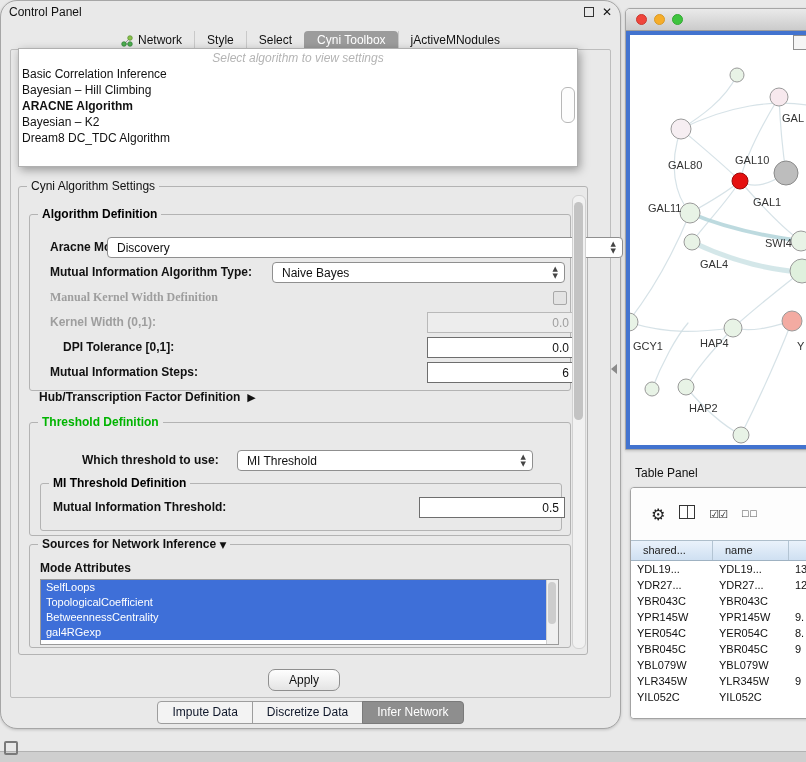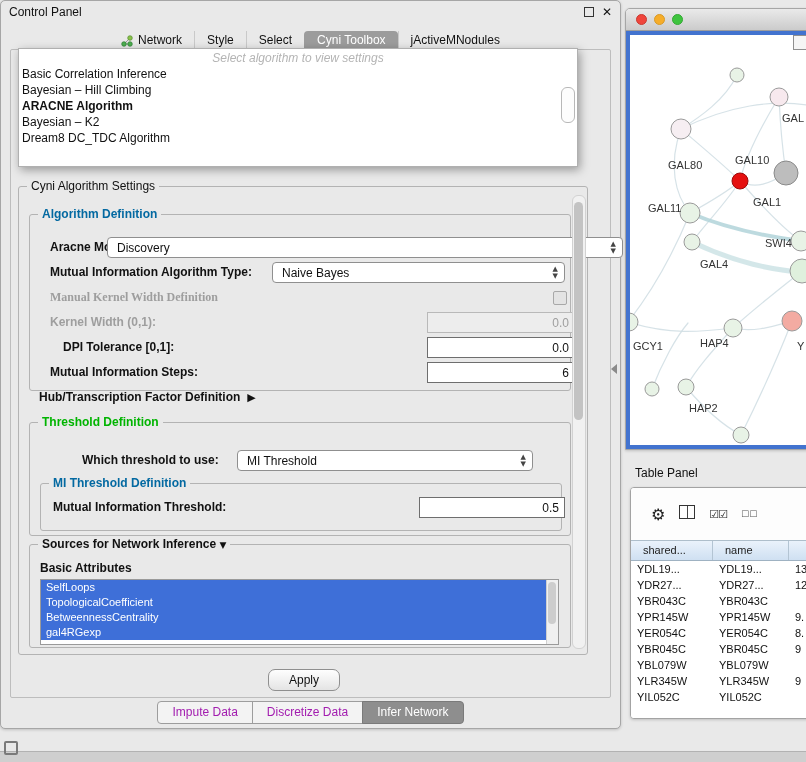--- a/index.html
+++ b/index.html
@@ -1,39 +1,39 @@
 <!DOCTYPE html>
 <html><head>
 <meta charset="utf-8">
 <style>
   html,body{margin:0;padding:0;}
   body{font-family:"Liberation Sans",sans-serif;background:#e9e9e9;}
   #root{position:relative;width:806px;height:762px;overflow:hidden;background:#e9e9e9;}
   .window{position:absolute;background:#e9e9e9;border:1px solid #a6a6a6;border-radius:5px;box-shadow:0 1px 3px rgba(0,0,0,.18);}
 
   
-  #control-panel{left:0;top:8;width:619px;height:727px;}
+  #control-panel{left:0;top:8;width:619px;height:727px;border-radius:17px;}
   .cp-titlebar{position:absolute;top:0;left:0;right:0;height:22px;display:flex;align-items:center;padding:0 8px;font-size:12px;color:#111;}
   .cp-title{flex:1;}
   .titlebar-buttons{display:flex;gap:8px;align-items:center;}
   .float-icon{width:8px;height:8px;border:1.5px solid #333;display:inline-block;}
   .close-icon{font-size:12px;font-weight:bold;color:#111;line-height:1;font-family:"DejaVu Sans",sans-serif;}
 
   .cp-tabbar{position:absolute;top:30px;left:0;right:0;height:19px;display:flex;justify-content:center;align-items:flex-end;}
   .cp-tab{height:19px;line-height:19px;padding:0 12px;font-size:12px;color:#111;display:flex;align-items:center;gap:5px;border-left:1px solid #c9c9c9;cursor:default;white-space:nowrap;}
   .cp-tab:first-child{border-left:none;}
   .cp-tab.active{background:#9c9c9c;color:#fff;border-radius:4px 4px 0 0;border-left-color:transparent;}
   .tab-icon{display:inline-flex;}
 
   .cp-inner{position:absolute;left:9px;top:48px;width:599px;height:647px;border:1px solid #bdbdbd;border-radius:2px;}
 
   .fieldset{position:absolute;border:1px solid #b3b3b3;border-radius:3px;}
   .legend{position:absolute;top:-8px;left:8px;background:#e9e9e9;padding:0 4px;font-size:12px;font-weight:bold;color:#111;line-height:15px;white-space:nowrap;}
   .legend.plain{font-weight:normal;}
-  .legend.blue{color:#0369a1;}
+  .legend.blue{color:#000000;}
   .legend.green{color:#00b400;}
   .tri{font-size:9px;font-family:"DejaVu Sans",sans-serif;color:#111;}
 
   .lbl{position:absolute;font-size:12px;font-weight:bold;color:#111;white-space:nowrap;}
   .lbl.disabled{color:#9e9e9e;}
 
   .combo{position:absolute;height:21px;background:#fff;border:1px solid #8f8f8f;border-radius:4px;display:flex;align-items:center;font-size:12px;color:#111;padding:0 20px 0 9px;box-sizing:border-box;}
   .combo .arrows{position:absolute;right:6px;top:3px;display:flex;flex-direction:column;line-height:7px;font-size:7px;color:#444;font-family:"DejaVu Sans",sans-serif;}
 
   .tfield{position:absolute;height:19px;background:#fff;border:1px solid #6e6e6e;font-size:12px;color:#111;display:flex;align-items:center;justify-content:flex-end;padding:0 5px;box-sizing:content-box;}
@@ -49,21 +49,21 @@
 
   .attr-list{position:absolute;background:#fff;border:1px solid #9a9a9a;overflow:hidden;}
   .attr-items{position:absolute;left:0;top:0;right:12px;bottom:0;}
   .attr-item{height:15px;line-height:15px;background:#3e6fd8;color:#fff;font-size:11px;padding-left:5px;white-space:nowrap;overflow:hidden;}
   .list-scrollbar{position:absolute;right:0;top:0;bottom:0;width:11px;background:#f0f0f0;border-left:1px solid #cfcfcf;}
   .list-thumb{position:absolute;left:1px;top:2px;width:8px;height:42px;background:#cdcdcd;border-radius:4px;}
 
   .apply-btn{position:absolute;left:267px;top:668px;width:72px;height:22px;border:1px solid #8f8f8f;border-radius:7px;background:linear-gradient(#fefefe,#e4e4e4);font-size:12px;color:#111;display:flex;align-items:center;justify-content:center;box-sizing:border-box;}
 
   .bottom-tabs{position:absolute;top:700px;left:0;right:0;display:flex;justify-content:center;}
-  .seg{height:21px;line-height:21px;padding:0 14px;font-size:12px;background:#f3f3f3;border:1px solid #9d9d9d;margin-left:-1px;color:#a21caf;white-space:nowrap;}
+  .seg{height:21px;line-height:21px;padding:0 14px;font-size:12px;background:#f3f3f3;border:1px solid #9d9d9d;margin-left:-1px;color:#0f172a;white-space:nowrap;}
   .seg:first-child{border-radius:4px 0 0 4px;margin-left:0;}
   .seg:last-child{border-radius:0 4px 4px 0;}
   .seg.active{background:#8e8e8e;color:#fff;border-color:#7a7a7a;}
 
   .algo-popup{position:absolute;left:17px;top:47px;width:560px;height:119px;background:#fff;border:1px solid #b0b0b0;box-shadow:2px 3px 9px rgba(0,0,0,.35);z-index:60;padding-top:2px;box-sizing:border-box;}
   .algo-placeholder{text-align:center;color:#b4b4b4;font-size:12px;height:15px;line-height:15px;font-style:italic;}
   .algo-item{font-size:12px;height:16px;line-height:16px;padding-left:3px;color:#111;white-space:nowrap;}
   .algo-item.selected{font-weight:bold;}
   .popup-scroll-thumb{position:absolute;right:2px;top:38px;width:12px;height:34px;background:#fdfdfd;border:1px solid #b8b8b8;border-radius:6px;}
 
@@ -201,21 +201,21 @@
           <span class="lbl" style="left:12px;top:16px;">Mutual Information Threshold:</span>
           <div class="tfield" style="left:378px;top:13px;width:134px;">0.5</div>
         </div>
       </div>
 
       <div class="fieldset" style="left:10px;top:357px;width:540px;height:102px;">
         <span class="legend">
           <span>Sources for Network Inference</span>
           <span class="tri">▼</span>
         </span>
-        <span class="lbl" style="left:10px;top:16px;">Basic Attributes</span>
+        <span class="lbl" style="left:10px;top:16px;">Mode Attributes</span>
         <div class="attr-list" style="left:10px;top:34px;width:517px;height:64px;">
           <div class="attr-items">
               <div class="attr-item">SelfLoops</div>
               <div class="attr-item">TopologicalCoefficient</div>
               <div class="attr-item">BetweennessCentrality</div>
               <div class="attr-item">gal4RGexp</div>
             </div>
           <div class="list-scrollbar">
               <div class="list-thumb"></div>
             </div>

